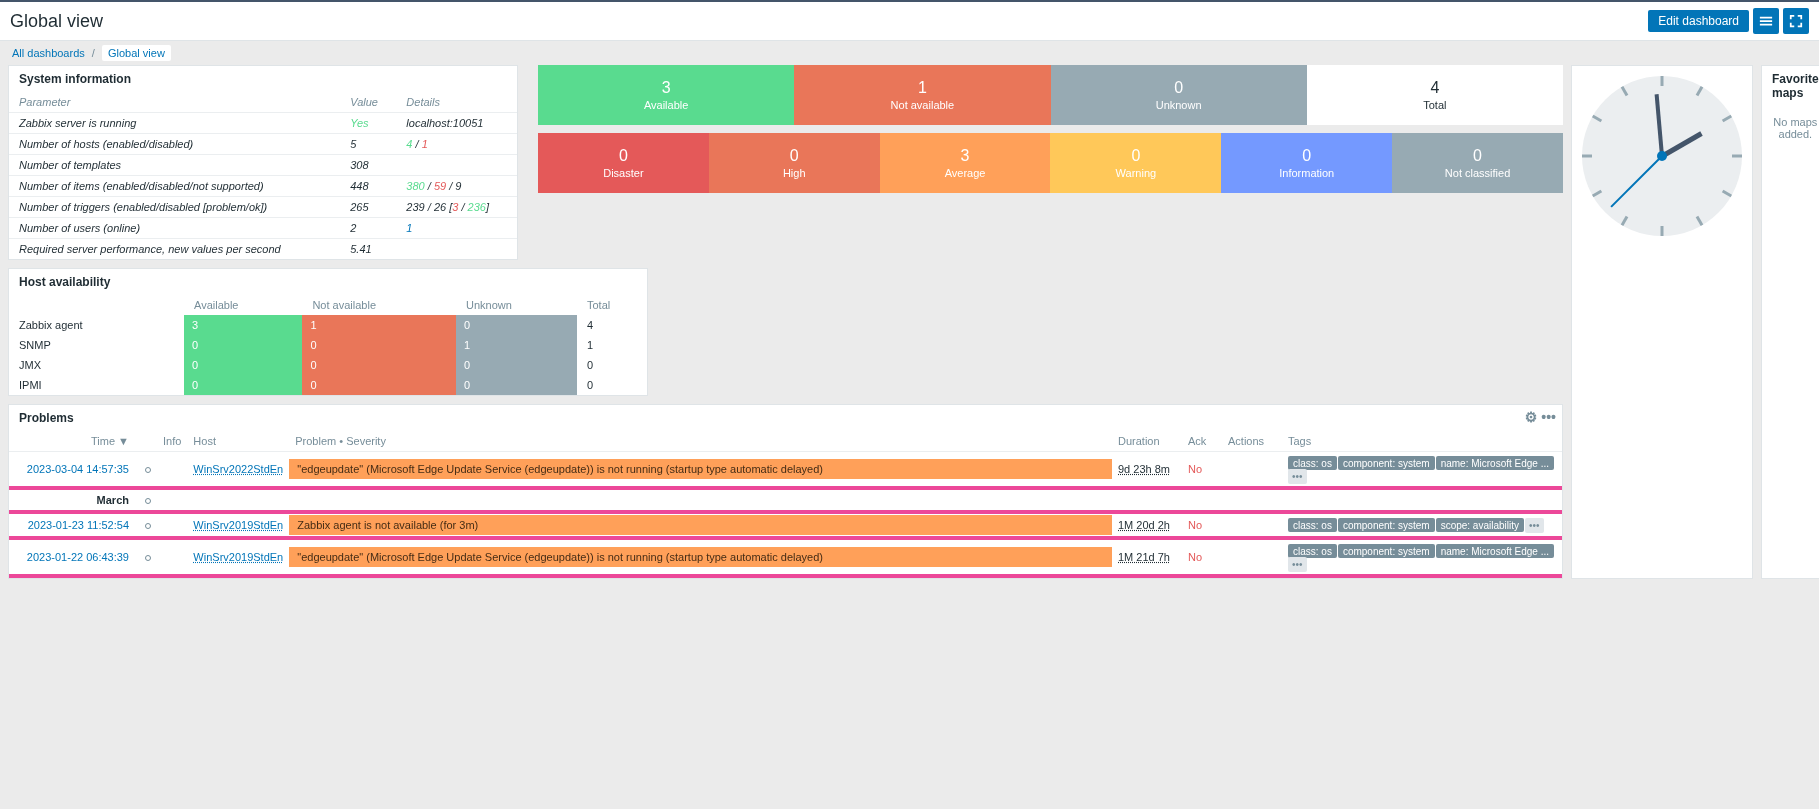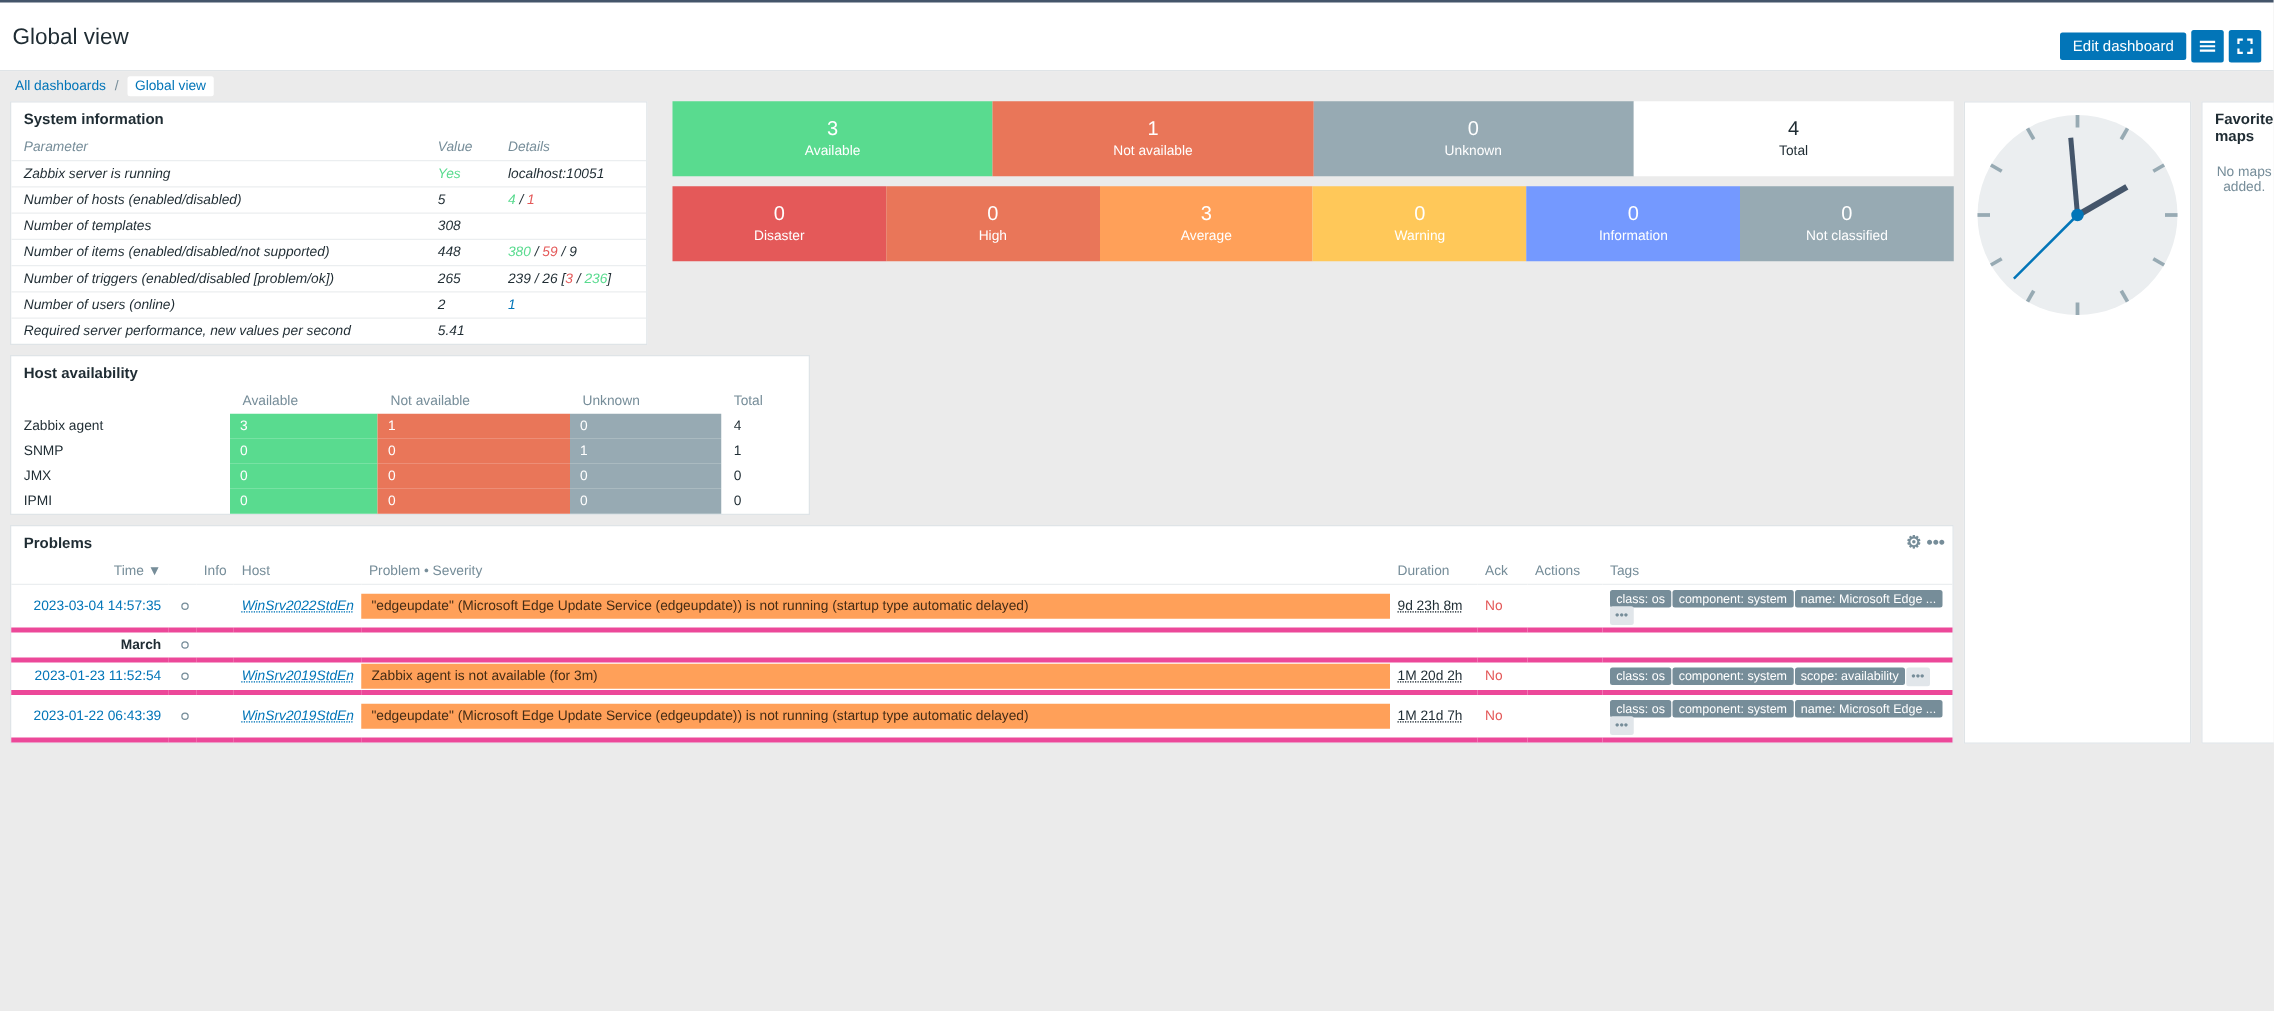--- a/index.html
+++ b/index.html
@@ -2,21 +2,21 @@
 <html><head>
 <meta charset="utf-8">
 <style>
   * { box-sizing: border-box; margin: 0; padding: 0; }
   body { font-family: Arial, sans-serif; font-size: 12px; color: #1f2c33; background: #ebebeb; }
   a { color: #0275b8; text-decoration: none; }
 
   .page { width: 100%; }
   .topbar { background: #fff; border-top: 2px solid #44556a; border-bottom: 1px solid #dfe4e7; padding: 6px 10px; display: flex; align-items: center; }
   .topbar h1 { font-size: 18px; font-weight: 400; color: #1f2c33; }
-  .topbar-right { margin-left: auto; display: flex; gap: 4px; align-items: center; margin-top: 16px; }
+  .topbar-right { margin-left: auto; display: flex; gap: 4px; align-items: center; }
   .btn-blue { background: #0275b8; color: #fff; border: none; padding: 4px 10px; font-size: 12px; border-radius: 2px; cursor: pointer; }
   .icon-btn { width: 26px; height: 26px; background: #0275b8; color: #fff; border: none; border-radius: 2px; display: flex; align-items: center; justify-content: center; cursor: pointer; }
   .icon-btn svg { width: 14px; height: 14px; fill: #fff; }
 
   .crumbs { padding: 6px 12px; font-size: 11px; background: #ebebeb; }
   .crumbs span.sep { margin: 0 4px; color: #768d99; }
   .crumbs .curr { background: #fff; padding: 2px 6px; border-radius: 2px; color: #0275b8; }
 
   .grid { display: grid; grid-template-columns: 1fr 240px; gap: 8px; padding: 0 8px 8px 8px; }
   .maincol { display: flex; flex-direction: column; gap: 8px; }
@@ -61,21 +61,21 @@
   .host-av td.tot { padding: 4px 10px; width: 70px; }
   .cell { display: block; padding: 4px 8px; color: #1f2c33; }
   .c-green { background: #59db8f; color:#fff;}
   .c-red { background: #e97659; color:#fff;}
   .c-gray { background: #97aab3; color:#fff;}
 
   .problems table { width: 100%; border-collapse: collapse; font-size: 11px; }
   .problems th { font-weight: 400; color: #768d99; text-align: left; padding: 4px 6px; border-bottom: 1px solid #ebeef0; }
   .problems td { padding: 4px 6px; border-bottom: 4px solid #ec4899; vertical-align: middle; }
   .problems .time-cell { text-align: right; color:#0275b8; }
-  .problems .host-link { text-decoration: underline dotted; font-style: italic; }
+  .problems .host-link { text-decoration: underline dotted; }
   .sev-avg { background: #ffa059; padding: 4px 8px; display: block; color: #452c15; }
   .dur-link { text-decoration: underline dotted; color:#1f2c33;}
   .ack-no { color: #e45959; text-align: right; }
   .tag { display: inline-block; background: #768d99; color: #fff; padding: 1.5px 5px; border-radius: 2px; font-size: 10px; margin-right: 1px; }
   .tag-more { background: #e1e6ea; color:#768d99; padding:2px 4px; border-radius:2px; font-size:10px; cursor:pointer;}
   .date-divider td { text-align: right; font-weight: bold; padding: 4px 6px; }
   .tl-dot { width:6px; height:6px; border-radius:50%; display:inline-block; border:1px solid #768d99; background:#fff; margin-left:4px;}
 
   .clock { display:flex; align-items:center; justify-content:center; padding:10px;}
   .clock-face { width:160px; height:160px; border-radius:50%; background:#ebeef0; position:relative; }

